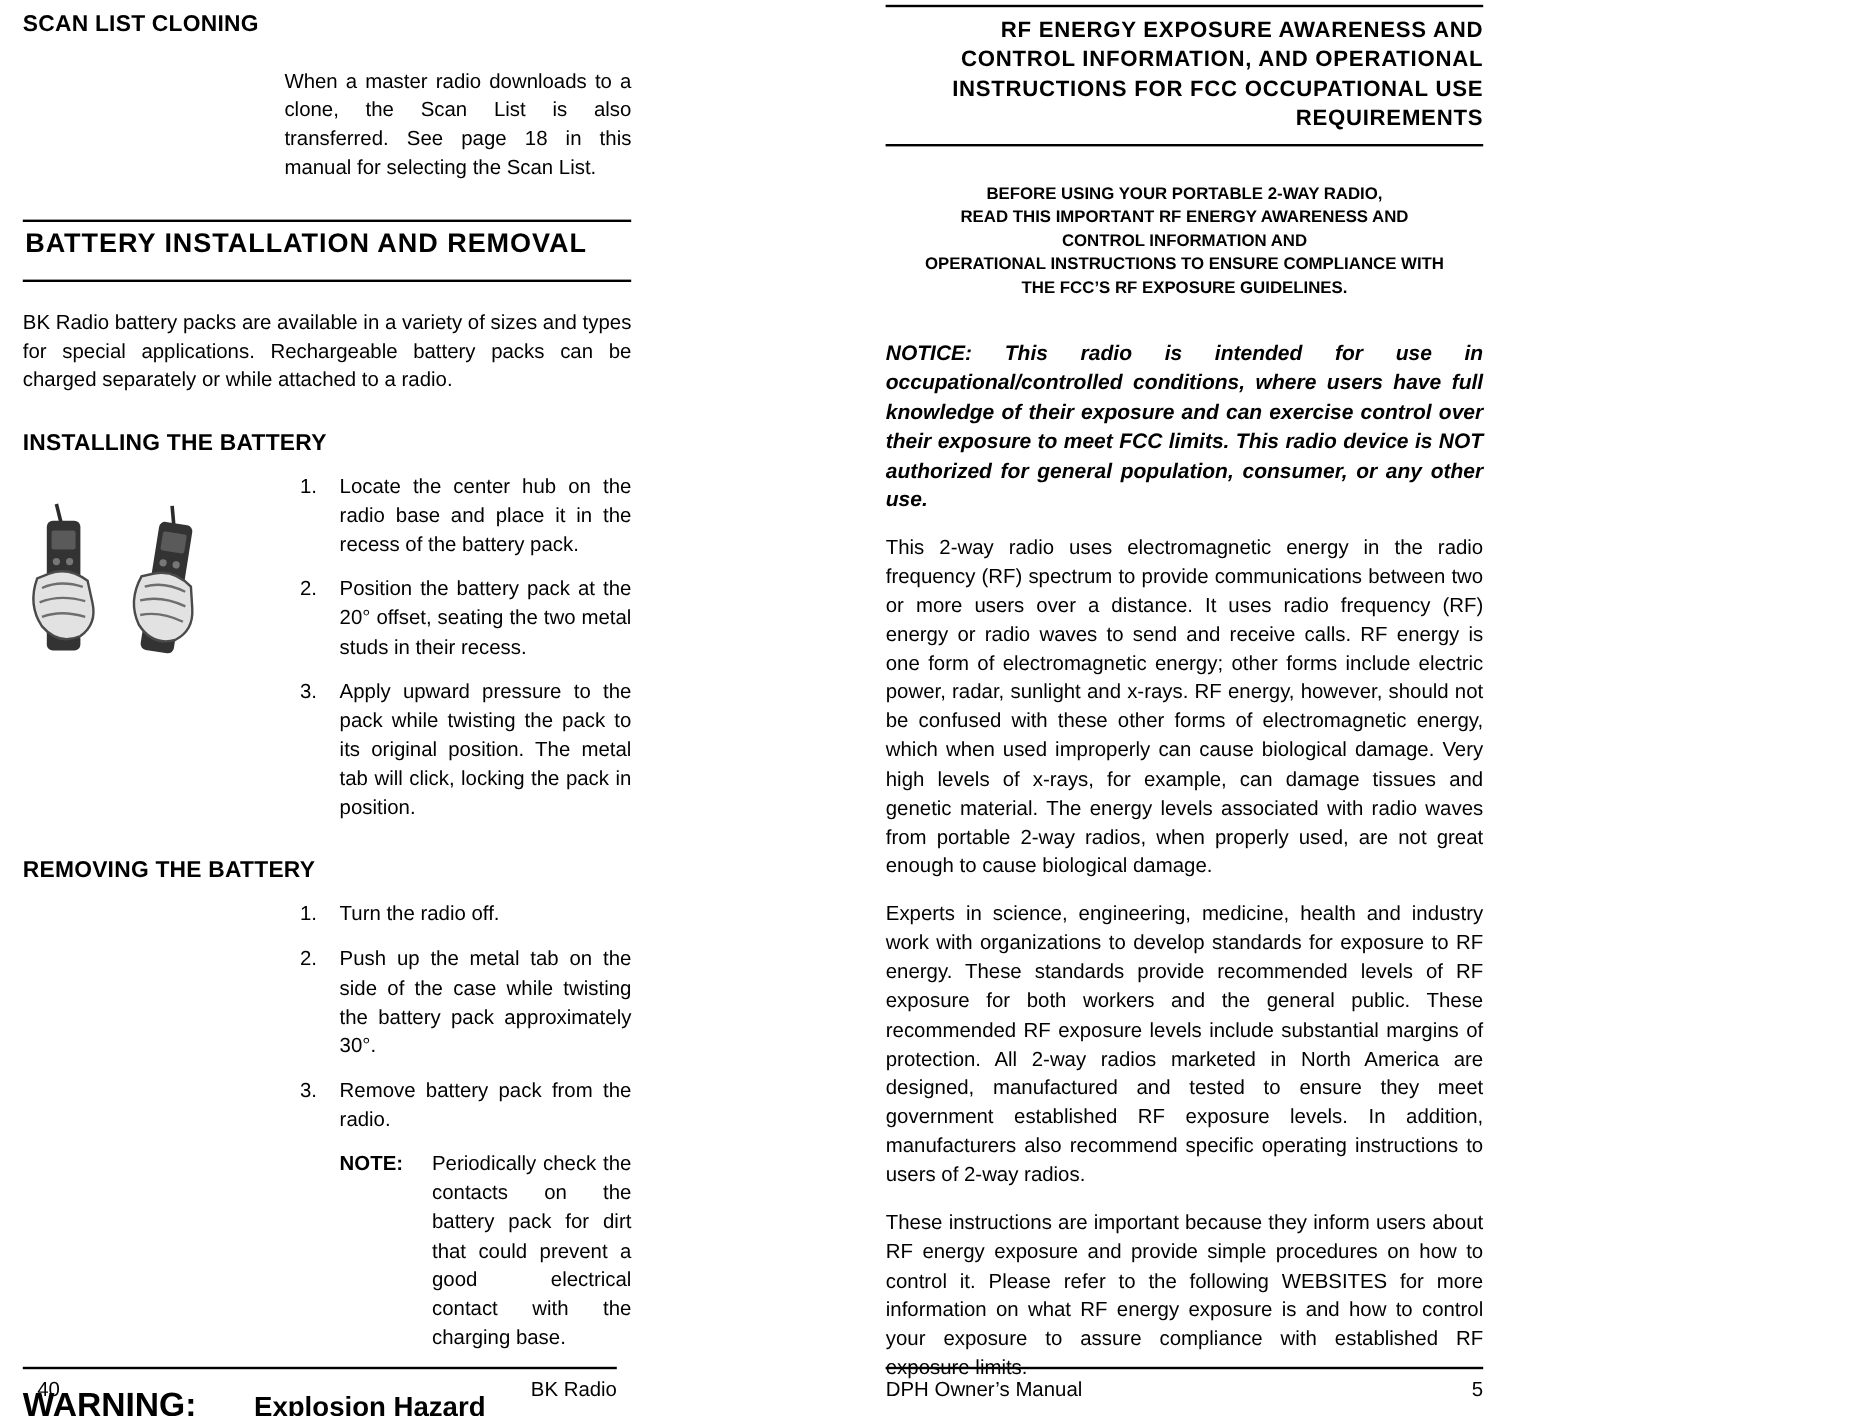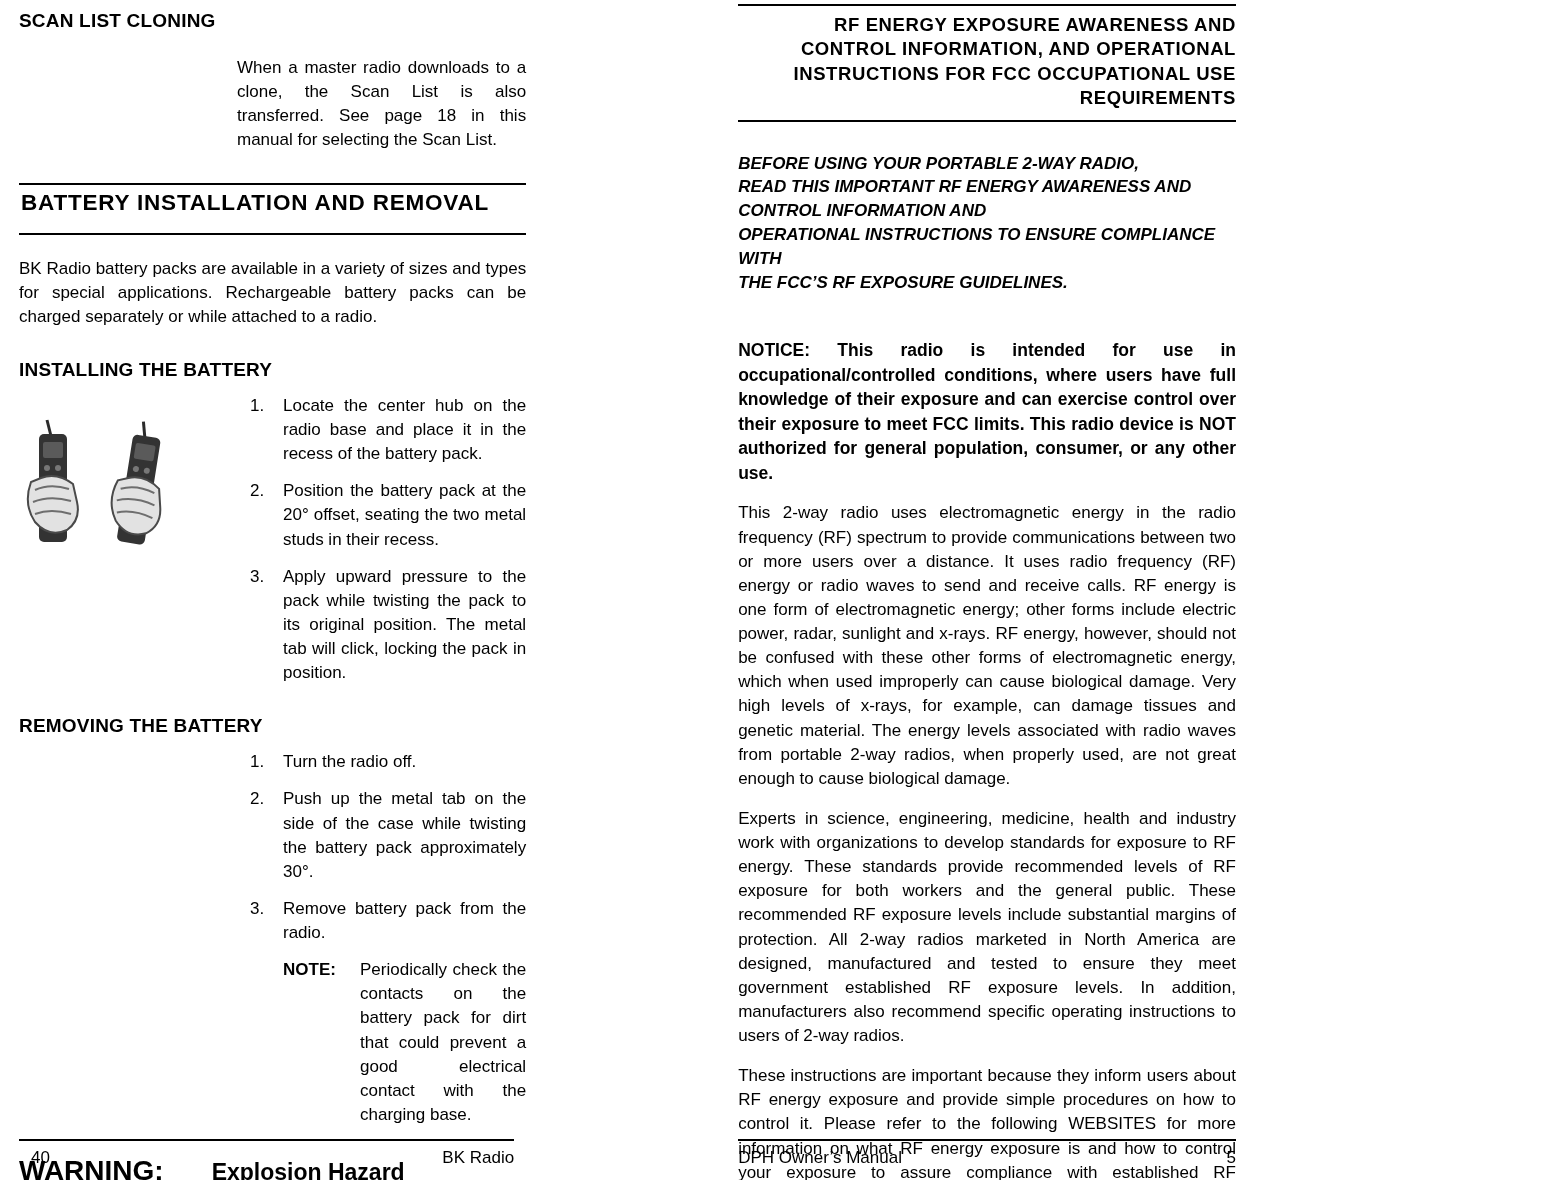--- a/index.html
+++ b/index.html
@@ -45,25 +45,25 @@
   .warning-line { margin: 16px 0 0 218px; line-height: 1.42; }
 
   
   .rf-title {
     margin: 0; padding: 7px 0 9px;
     border-top: 2.5px solid #000; border-bottom: 2.5px solid #000;
     text-align: right; font-size: 18.5px; font-weight: bold;
     letter-spacing: 0.6px; line-height: 1.32; white-space: pre-line;
   }
   .rf-subtitle {
-    margin: 30px 0 0; text-align: left; font-weight: bold;
-    font-size: 17px; line-height: 1.4; white-space: pre-line; font-style: italic;
+    margin: 30px 0 0; text-align: center; font-weight: bold;
+    font-size: 14px; line-height: 1.4; white-space: pre-line;
   }
   .rf-notice {
-    margin: 44px 0 0; font-weight: bold; 
+    margin: 32px 0 0; font-weight: bold; font-style: italic;
     text-align: justify; line-height: 1.4; font-size: 17.5px;
   }
   .para { margin-top: 16px; }
   .links { margin-top: 14px; line-height: 1.45; }
   .doc-link { display: block; color: #000; text-decoration: underline; cursor: pointer; }
 
   
   .page-footer {
     position: absolute; left: 19px; right: 112px; bottom: 12px;
     border-top: 2px solid #000; padding-top: 7px;

